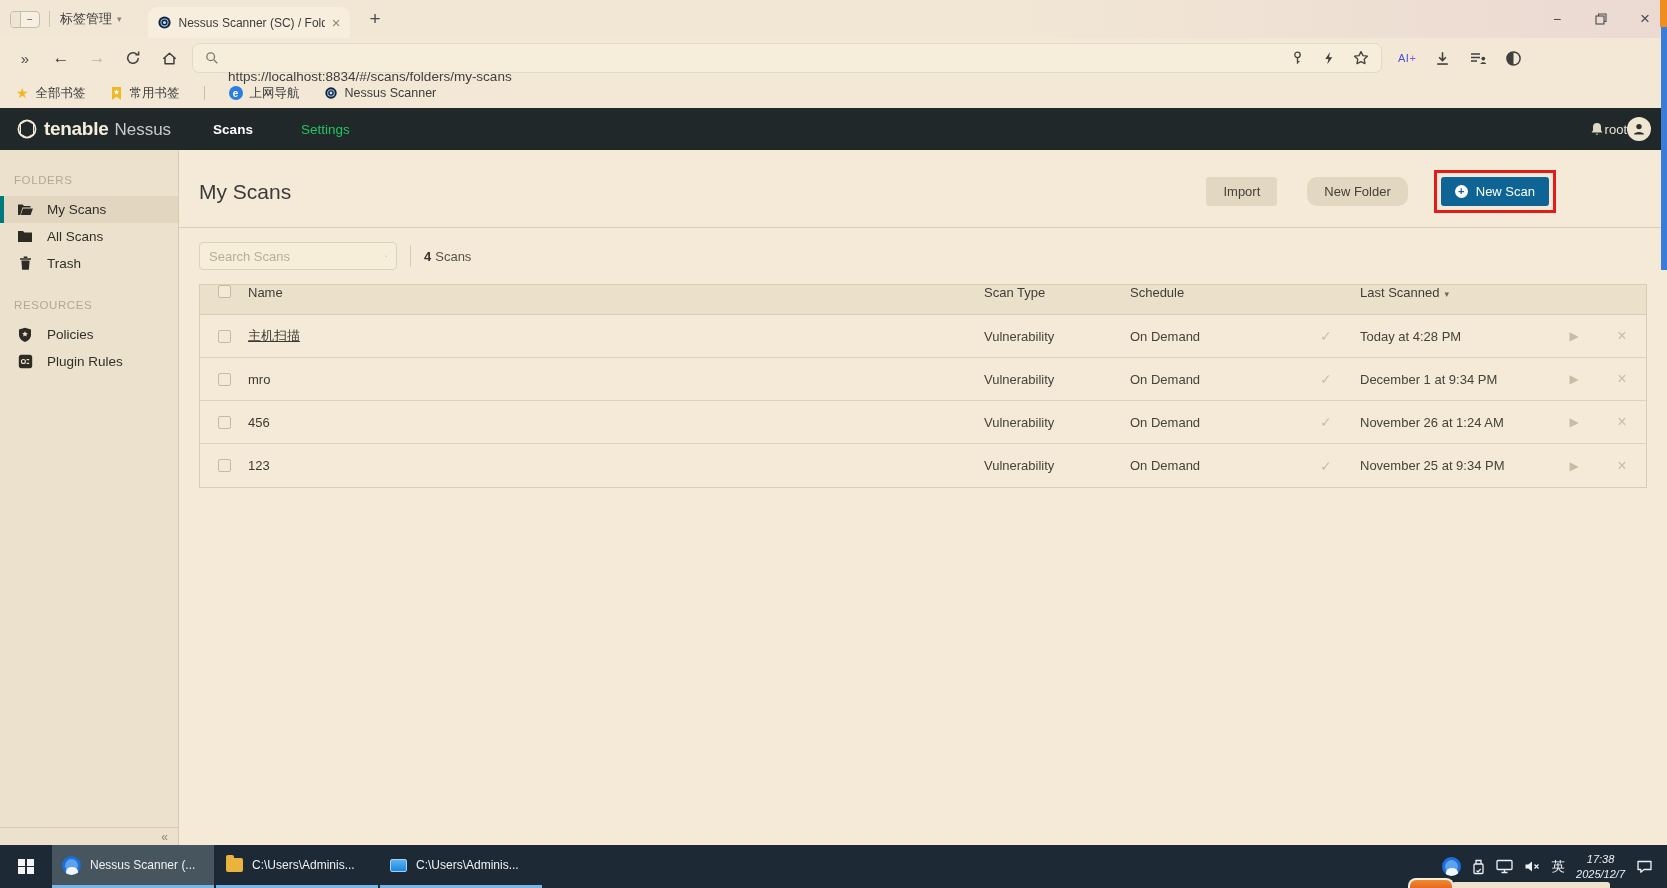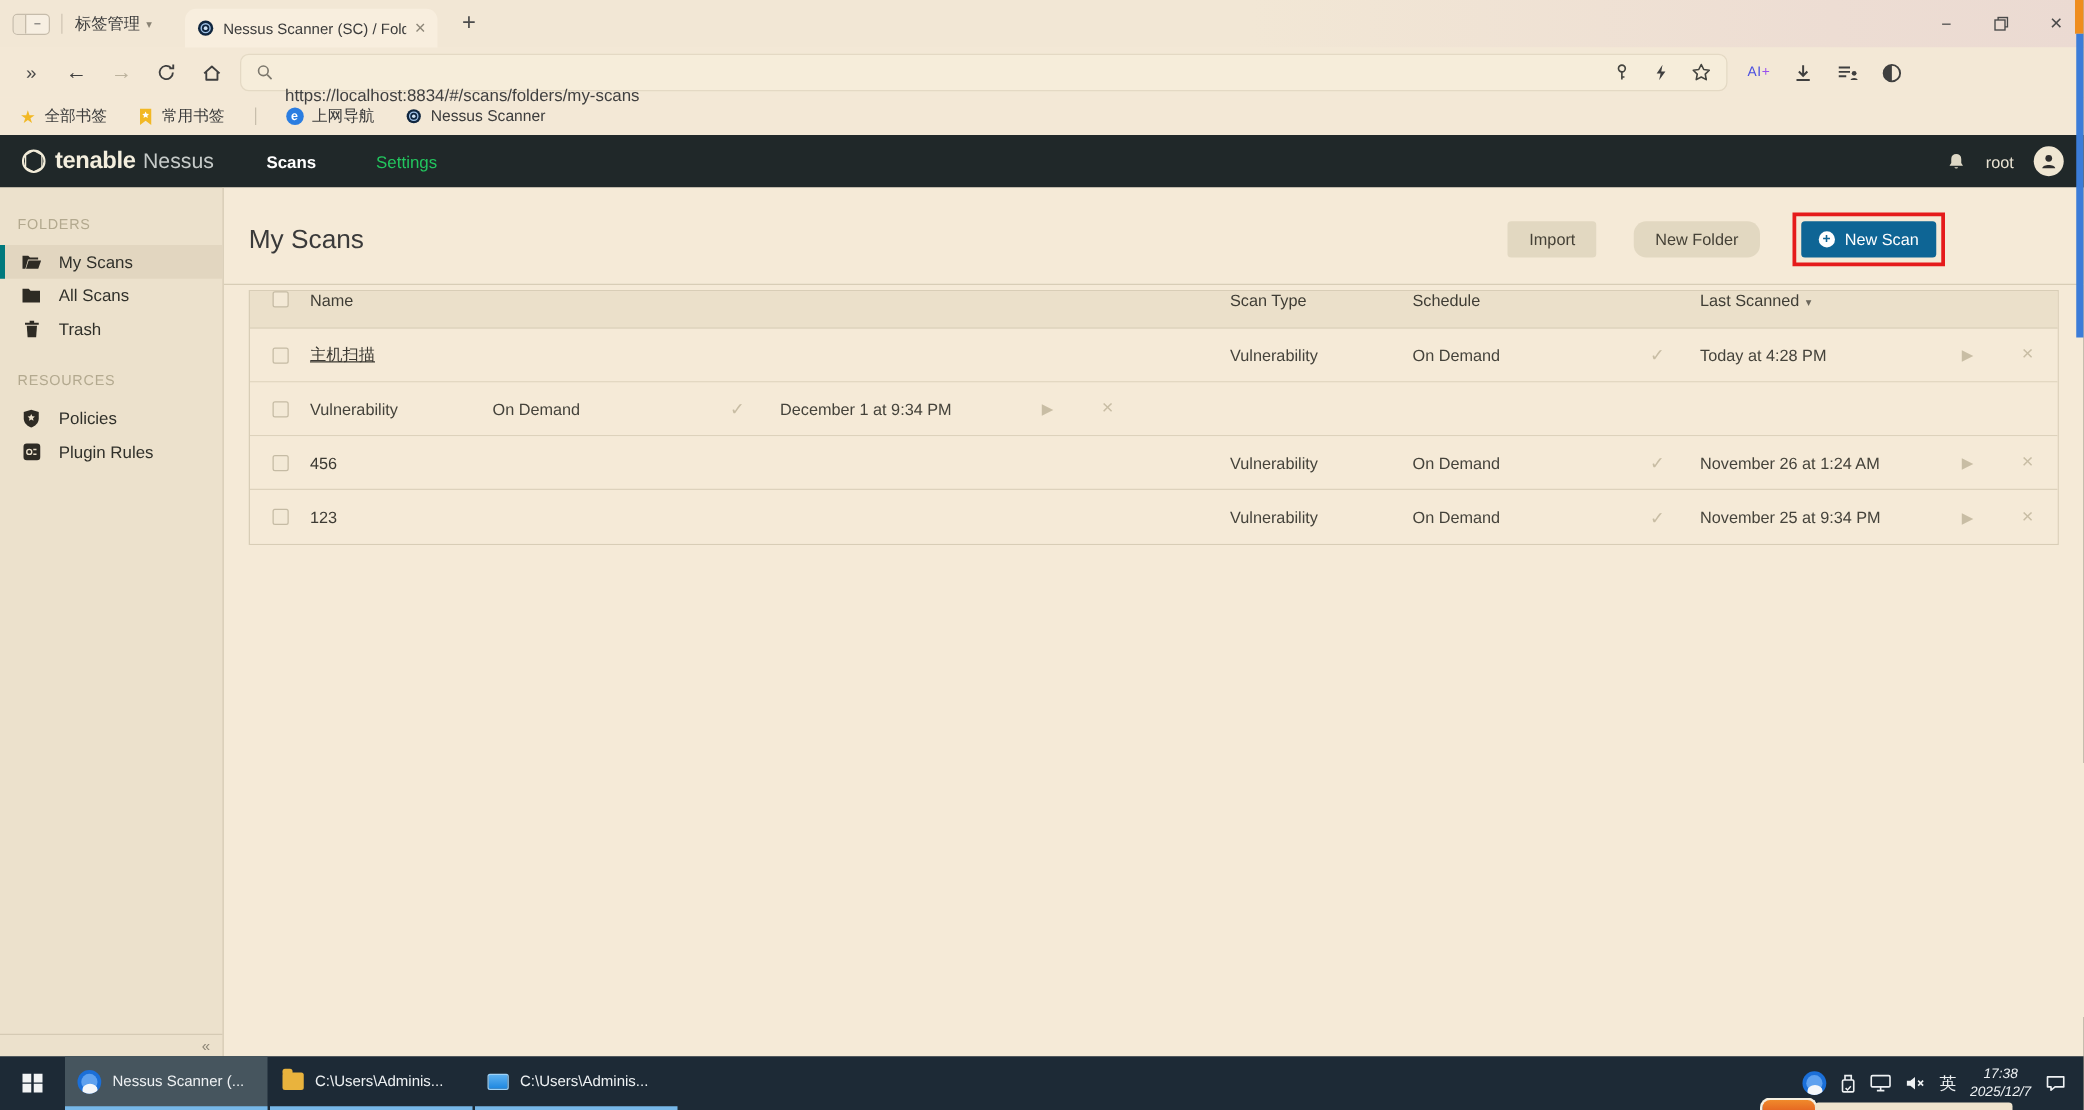--- a/index.html
+++ b/index.html
@@ -50,21 +50,21 @@
 
   
   .appheader { height:42px; background:#202829; display:flex; align-items:center; padding:0 16px; }
   .brand { display:flex; align-items:baseline; gap:6px; }
   .brand-mark { align-self:center; display:flex; }
   .brand-bold { font-size:19px; font-weight:bold; color:#f3eedd; letter-spacing:-0.3px; }
   .brand-light { font-size:17px; font-weight:300; color:#c6cbc9; }
   .app-nav { display:flex; gap:48px; margin-left:42px; }
   .nav-item { font-size:13.5px; color:#22c55e; }
   .nav-item.active { color:#fff; font-weight:bold; }
-  .app-right { margin-left:auto; display:flex; align-items:center; gap:16px; }
+  .app-right { margin-left:auto; display:flex; align-items:center; }
   .username { font-size:13px; color:#e9e3d2; }
   .avatar { width:24px; height:24px; border-radius:50%; background:#efe6d2; display:flex;
     align-items:center; justify-content:center; }
 
   
   .content { display:flex; height:695px; }
 
   .sidebar { position:relative; width:179px; background:#ece1cc; border-right:1px solid #d5cab4;
     padding-top:24px; flex:none; }
   .sec-label { margin:0 0 10px 14px; font-size:11.5px; color:#b3a98f; letter-spacing:0.6px; }
@@ -369,20 +369,31 @@
           <span class="redbox">
             <span class="btn-primary">
               <span class="plus-circle">+</span>
               <span>New Scan</span>
             </span>
           </span>
         </div>
       </div>
       <div class="hdivider"></div>
 
+      <div class="search-row">
+        <div class="search-box">
+          <input type="text" placeholder="Search Scans" style="">
+          <svg class="ic" width="15" height="15" viewBox="0 0 16 16">
+            <circle cx="6.5" cy="6.5" r="4.4" fill="none" stroke="#8d8675" stroke-width="1.5"></circle>
+            <path d="M10 10 14 14" stroke="#8d8675" stroke-width="1.5"></path>
+          </svg>
+        </div>
+        <span class="vdivider"></span>
+        <span class="scan-count"><b>4</b><span>Scans</span></span>
+      </div>
 
       <div class="scan-table">
         <div class="thead">
           <span class="c-cb">
               <span class="checkbox"></span>
             </span>
           <span class="c-name">Name</span>
           <span class="c-type">Scan Type</span>
           <span class="c-sched">Schedule</span>
           <span class="c-ok"></span>
@@ -401,20 +412,21 @@
           <span class="c-ok">✓</span>
           <span class="c-last">Today at 4:28 PM</span>
           <span class="c-play">▶</span>
           <span class="c-x">×</span>
         </div>
 
         <div class="trow">
           <span class="c-cb">
               <span class="checkbox"></span>
             </span>
+          <span class="c-name"><a>mro</a></span>
           <span class="c-type">Vulnerability</span>
           <span class="c-sched">On Demand</span>
           <span class="c-ok">✓</span>
           <span class="c-last">December 1 at 9:34 PM</span>
           <span class="c-play">▶</span>
           <span class="c-x">×</span>
         </div>
 
         <div class="trow">
           <span class="c-cb">

